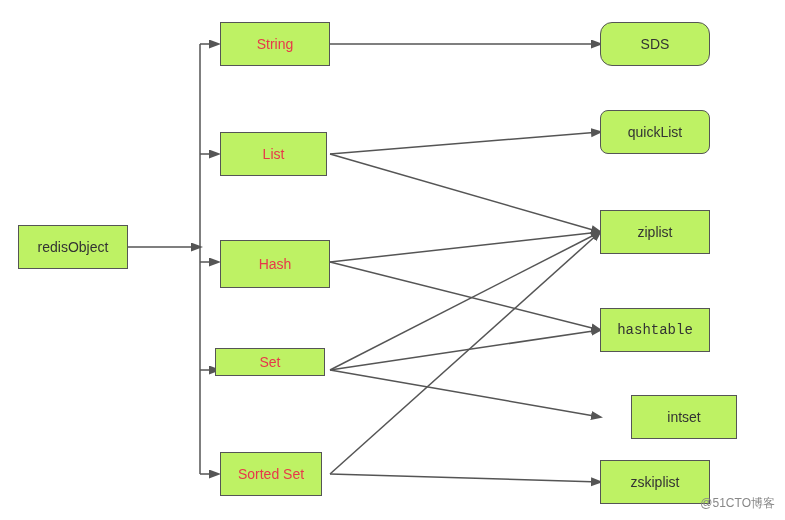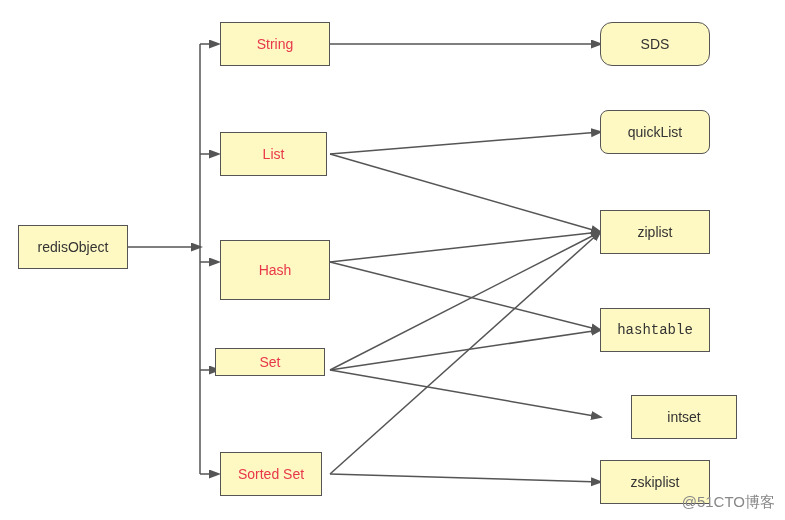--- a/index.html
+++ b/index.html
@@ -13,37 +13,37 @@
     }
     svg {
       position: absolute;
       top: 0; left: 0;
       width: 785px;
       height: 520px;
     }
     .node-box {
       position: absolute;
       border: 1.5px solid #555;
-      background: #fef9c3;
+      background: #bef264;
       display: flex;
       align-items: center;
       justify-content: center;
       font-size: 14px;
     }
     .node-box.red-text {
       color: #e8374a;
     }
     .node-box.dark-text {
       color: #333;
     }
     .watermark {
       position: absolute;
       bottom: 8px;
       right: 10px;
-      font-size: 15px;
+      font-size: 12px;
       color: #888;
     }
   </style>
 </head>
 <body>
 
 <svg id="connections" xmlns="http://www.w3.org/2000/svg">
     <defs>
       <marker id="arrow" markerWidth="8" markerHeight="8" refX="6" refY="3" orient="auto" markerUnits="strokeWidth">
         <path d="M0,0 L0,6 L8,3 z" fill="#555"></path>
@@ -73,21 +73,21 @@
 </div>
 
 <div class="node-box red-text" style="left:220px;top:22px;width:110px;height:44px;">
   <span>String</span>
 </div>
 
 <div class="node-box red-text" style="left:220px;top:132px;width:107px;height:44px;">
   <span>List</span>
 </div>
 
-<div class="node-box red-text" style="left:220px;top:240px;width:110px;height:60px;">
+<div class="node-box red-text" style="left:220px;top:240px;width:110px;height:48px;">
   <span>Hash</span>
 </div>
 
 <div class="node-box red-text" style="left:215px;top:348px;width:110px;height:28px;">
   <span>Set</span>
 </div>
 
 <div class="node-box red-text" style="left:220px;top:452px;width:102px;height:44px;text-align:center;">
   <span>Sorted Set</span>
 </div>

